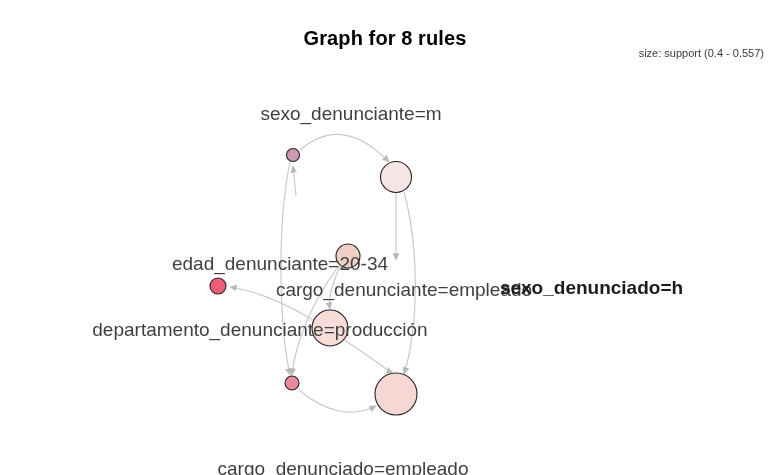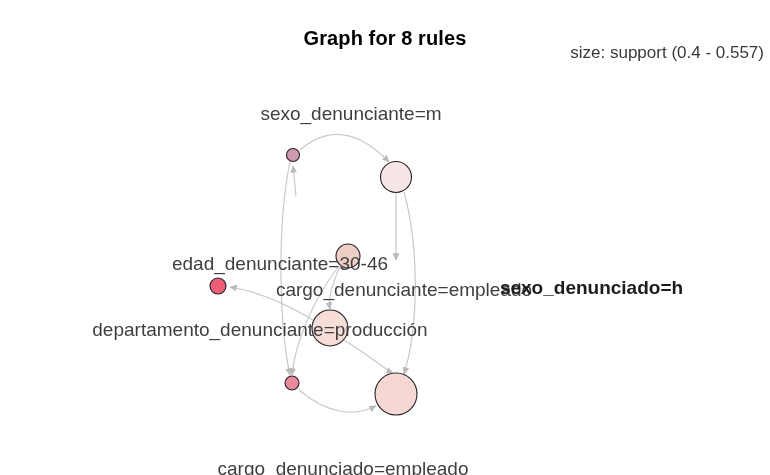--- a/index.html
+++ b/index.html
@@ -26,21 +26,21 @@
     font-size: 20px;
     font-weight: bold;
     color: #000000;
     letter-spacing: 0.1px;
   }
   .legend {
     position: absolute;
     right: 6px;
     top: 46px;
     text-align: right;
-    font-size: 17px;
+    font-size: 11px;
     color: #3a3a3a;
     line-height: 14px;
     white-space: nowrap;
   }
   .graph-svg {
     position: absolute;
     left: 0;
     top: 0;
     width: 770px;
     height: 475px;
@@ -93,20 +93,20 @@
         <circle cx="348" cy="256" r="12" fill="#eecfc6" stroke="#262024" stroke-width="1.1"></circle>
         <circle cx="218" cy="286" r="8" fill="#ec5e78" stroke="#262024" stroke-width="1.1"></circle>
         <circle cx="330" cy="328" r="18" fill="#f6ddd7" stroke="#262024" stroke-width="1.1"></circle>
         <circle cx="292" cy="383" r="7" fill="#e88a9c" stroke="#262024" stroke-width="1.1"></circle>
         <circle cx="396" cy="394" r="21" fill="#f5d7d3" stroke="#262024" stroke-width="1.1"></circle>
       </g>
   </svg>
 
   <div id="label-layer">
       <div class="node-label" style="left: 351px; top: 114px;">sexo_denunciante=m</div>
-      <div class="node-label" style="left: 280px; top: 264px;">edad_denunciante=30-46</div>
+      <div class="node-label" style="left: 280px; top: 264px;">edad_denunciante=20-34</div>
       <div class="node-label" style="left: 404px; top: 290px;">cargo_denunciante=empleado</div>
       <div class="node-label bold" style="left: 572px; top: 288px; padding-left: 39px;">sexo_denunciado=h</div>
       <div class="node-label" style="left: 260px; top: 330px;">departamento_denunciante=producción</div>
       <div class="node-label" style="left: 343px; top: 445px; margin-top: 24px;">cargo_denunciado=empleado</div>
     </div>
 
 </div>
 
 </body></html>

